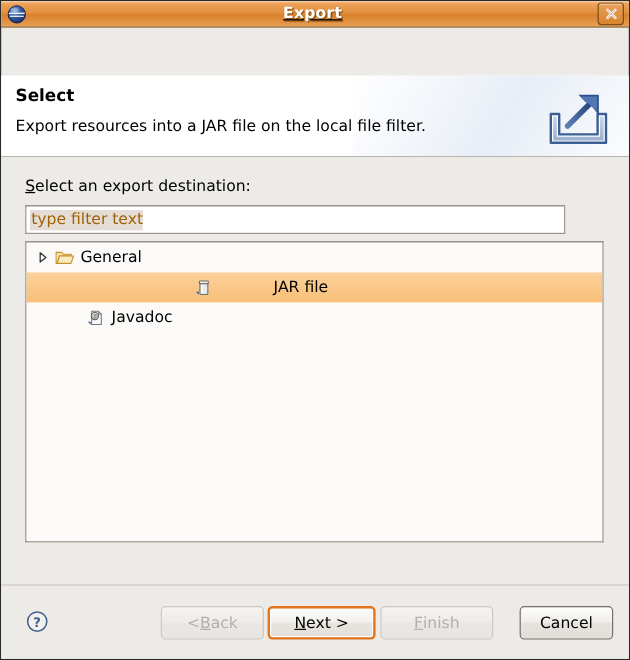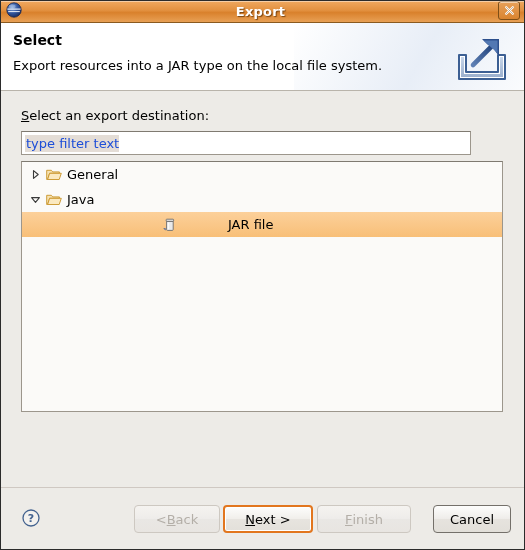--- a/index.html
+++ b/index.html
@@ -28,22 +28,23 @@
   }
 
   
   .titlebar {
     position: relative;
     height: 22px;
     flex: 0 0 22px;
     background: linear-gradient(to bottom, #f0a860 0%, #e2903f 45%, #d9812c 55%, #e8a055 100%);
     border-bottom: 1px solid #8a5a1f;
     display: flex;
-    align-items: flex-start;
-    box-sizing: border-box;
+    align-items: center;
+    box-sizing: border-box;
+    text-decoration: underline;
   }
   .titlebar::before {
     content: "";
     position: absolute;
     left: 0; right: 0; top: 0;
     height: 1px;
     background: rgba(255,255,255,0.45);
   }
   .win-icon {
     width: 18px;
@@ -81,20 +82,21 @@
   .close-btn svg { display: block; }
 
   
   .header {
     position: relative;
     flex: 0 0 68px;
     background: #ffffff;
     border-bottom: 1px solid #b9b4ab;
     box-sizing: border-box;
     overflow: hidden;
+    margin-top: 40px;
   }
   .header-sheen {
     position: absolute;
     right: 0; top: 0;
     width: 230px; height: 68px;
     background: linear-gradient(120deg, rgba(255,255,255,0) 0%, rgba(224,232,244,0.75) 55%, rgba(240,244,250,0.3) 100%);
     pointer-events: none;
   }
   .header-title {
     position: absolute;
@@ -138,21 +140,21 @@
     box-sizing: border-box;
     background: #ffffff;
     border: 1px solid #9c968c;
     border-top-color: #7f7a71;
     display: flex;
     align-items: center;
     cursor: text;
   }
   .filter-text {
     font-size: 13px;
-    color: #1d4ed8;
+    color: #a16207;
     background: #e4ddd6;
     margin-left: 3px;
     padding: 1px 0 1px 1px;
     white-space: pre;
   }
 
   
   .tree-box {
     position: absolute;
     left: 20px; top: 70px;
@@ -280,21 +282,21 @@
       <svg width="11" height="11" viewBox="0 0 11 11">
         <path d="M2.2 2.2 L8.8 8.8 M8.8 2.2 L2.2 8.8" stroke="#ffffff" stroke-width="2.1" stroke-linecap="round"></path>
         <path d="M2.2 2.2 L8.8 8.8 M8.8 2.2 L2.2 8.8" stroke="#6b3d0c" stroke-width="0.7" stroke-linecap="round" opacity="0.55"></path>
       </svg>
     </div>
   </div>
 
   <div class="header">
     <div class="header-sheen"></div>
     <div class="header-title">Select</div>
-    <div class="header-desc">Export resources into a JAR type on the local file system.</div>
+    <div class="header-desc">Export resources into a JAR file on the local file filter.</div>
     <div class="header-icon">
       <svg width="56" height="52" viewBox="0 0 56 52">
         <defs>
           <linearGradient id="boxGrad" x1="0" y1="0" x2="0" y2="1">
             <stop offset="0%" stop-color="#9ab4d8"></stop>
             <stop offset="100%" stop-color="#4a6fa5"></stop>
           </linearGradient>
           <linearGradient id="arrGrad" x1="0" y1="1" x2="1" y2="0">
             <stop offset="0%" stop-color="#5f80b4"></stop>
             <stop offset="100%" stop-color="#22447d"></stop>
@@ -331,49 +333,49 @@
         </div>
         <div class="tree-icon">
           <svg width="16" height="14" viewBox="0 0 16 14">
             <path d="M0.7 2.3 L5.4 2.3 L6.7 3.9 L13.4 3.9 L13.4 5.3 L3.6 5.3 L1.6 11.5 L0.7 11.5 Z" fill="#f6e2b4" stroke="#c89326" stroke-width="0.9" stroke-linejoin="round"></path>
             <path d="M3.6 5.3 L15.3 5.3 L13.2 11.5 L1.6 11.5 Z" fill="#fbe9c0" stroke="#c89326" stroke-width="0.9" stroke-linejoin="round"></path>
           </svg>
         </div>
         <span class="tree-label">General</span>
       </div>
 
-      <div class="tree-row">
-        <div class="twisty">
-          <svg width="11" height="11" viewBox="0 0 11 11">
-            <path d="M1.6 3.6 L9.4 3.6 L5.5 8.3 Z" fill="none" stroke="#3a3a3a" stroke-width="1.1" stroke-linejoin="round"></path>
-          </svg>
-        </div>
-        <div class="tree-icon">
-          <svg width="16" height="14" viewBox="0 0 16 14">
-            <path d="M0.7 2.3 L5.4 2.3 L6.7 3.9 L13.4 3.9 L13.4 5.3 L3.6 5.3 L1.6 11.5 L0.7 11.5 Z" fill="#f6e2b4" stroke="#c89326" stroke-width="0.9" stroke-linejoin="round"></path>
-            <path d="M3.6 5.3 L15.3 5.3 L13.2 11.5 L1.6 11.5 Z" fill="#fbe9c0" stroke="#c89326" stroke-width="0.9" stroke-linejoin="round"></path>
-          </svg>
-        </div>
-        <span class="tree-label">Java</span>
-      </div>
 
       <div class="tree-row selected">
         <div class="tree-indent"></div>
         <div class="tree-indent"></div>
         <div class="tree-icon">
           <svg width="16" height="16" viewBox="0 0 16 16">
             <rect x="4.2" y="2.2" width="7.4" height="2.2" rx="0.6" fill="#f2f2f2" stroke="#6b6b6b" stroke-width="0.9"></rect>
             <path d="M4.6 4.4 L4.6 12.6 C4.6 13.1 5.0 13.4 5.6 13.4 L10.2 13.4 C10.8 13.4 11.2 13.1 11.2 12.6 L11.2 4.4 Z" fill="#e9e9ea" stroke="#6b6b6b" stroke-width="0.9" stroke-linejoin="round"></path>
             <rect x="5.6" y="5.4" width="1.6" height="7" fill="#ffffff" opacity="0.75"></rect>
             <path d="M1.2 11.2 L3.6 11.2 L3.6 13.6 Z" fill="#3b5fa0"></path>
           </svg>
         </div>
         <span class="tree-label">JAR file</span>
       </div>
 
+      <div class="tree-row">
+        <div class="tree-indent"></div>
+        <div class="tree-indent"></div>
+        <div class="tree-icon">
+          <svg width="16" height="16" viewBox="0 0 16 16">
+            <path d="M4.4 2.4 L10.0 2.4 L12.4 4.8 L12.4 13.4 L4.4 13.4 Z" fill="#fbfbfb" stroke="#777777" stroke-width="0.9" stroke-linejoin="round"></path>
+            <path d="M10.0 2.4 L10.0 4.8 L12.4 4.8 Z" fill="#dcdcdc" stroke="#777777" stroke-width="0.7"></path>
+            <circle cx="7.1" cy="6.4" r="3.0" fill="#f4f2ec" stroke="#5a5a5a" stroke-width="0.9"></circle>
+            <text x="7.1" y="8.0" font-family="DejaVu Sans, sans-serif" font-size="4.6" text-anchor="middle" fill="#2d2d2d">@</text>
+            <path d="M1.2 11.2 L3.6 11.2 L3.6 13.6 Z" fill="#3b5fa0"></path>
+          </svg>
+        </div>
+        <span class="tree-label">Javadoc</span>
+      </div>
 
 
 
     </div>
   </div>
 
   <div class="footer">
     <div class="help-btn">
       <svg width="20" height="20" viewBox="0 0 20 20">
         <circle cx="10" cy="10" r="8" fill="#f3f1ee" stroke="#43628f" stroke-width="1.3"></circle>

